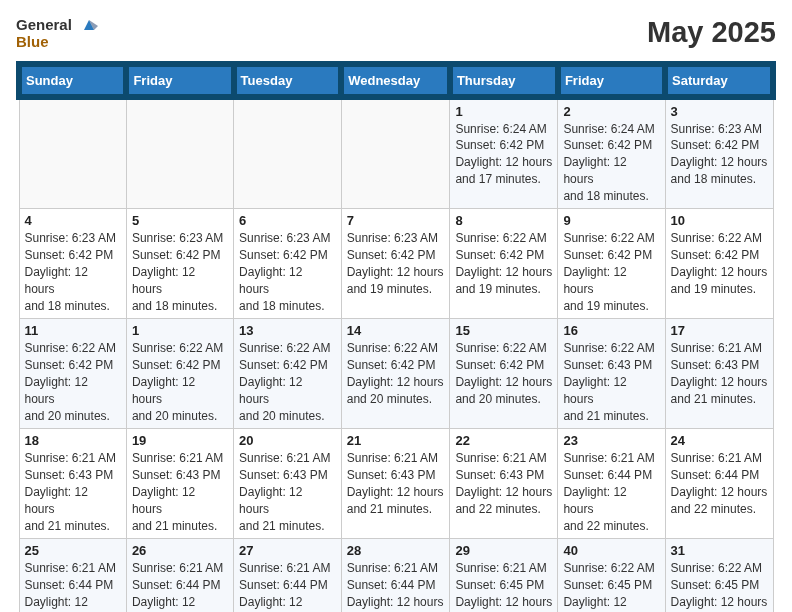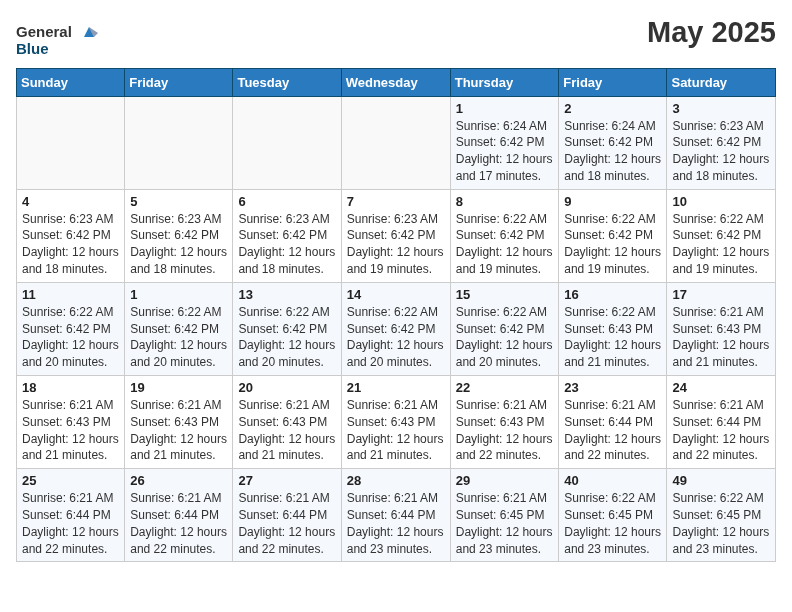--- a/index.html
+++ b/index.html
@@ -37,21 +37,21 @@
       width: 100%;
       border-collapse: collapse;
     }
     .calendar th {
       background: #2a7abf;
       color: #fff;
       font-size: 13px;
       font-weight: bold;
       padding: 6px 4px;
       text-align: left;
-      border: 1px solid #0c4a6e;
+      border: 6px solid #0c4a6e;
     }
     .calendar td {
       vertical-align: top;
       border: 1px solid #ccc;
       padding: 4px 5px;
       width: 110px;
       min-height: 80px;
       background: #fff;
       font-size: 10.5px;
       color: #333;
@@ -77,28 +77,28 @@
     .empty-cell {
       background: #f9f9f9 !important;
     }
   </style>
 </head>
 <body>
 
 <div class="header">
   <div class="logo">
     <div style="display:flex;flex-direction:column;line-height:1.1;">
-      <span style="display:flex;align-items:center;gap:8px;margin-top:7px;">
+      <span style="display:flex;align-items:center;gap:8px;">
         <span style="font-size:15px;font-weight:bold;color:#333;">General</span>
         <svg width="18" height="18" viewBox="0 0 18 18">
           <polygon points="4,14 14,14 9,4" fill="#2a7abf"></polygon>
           <polygon points="9,4 14,14 18,10" fill="#1a3a6b" opacity="0.5"></polygon>
         </svg>
       </span>
-      <span style="font-size:15px;font-weight:bold;color:#0c4a6e;">Blue</span>
+      <span style="font-size:15px;font-weight:bold;color:#a16207;">Blue</span>
     </div>
   </div>
   <div class="title-block">
     <div class="month-year">May 2025</div>
   </div>
 </div>
 
 <table class="calendar">
   <thead>
     <tr id="weekday-header">
@@ -329,21 +329,21 @@
 and 23 minutes.</div>
         </td>
         <td>
           <span class="day-number">40</span>
           <div class="day-info" style="white-space: pre-line;">Sunrise: 6:22 AM
 Sunset: 6:45 PM
 Daylight: 12 hours
 and 23 minutes.</div>
         </td>
         <td>
-          <span class="day-number">49</span>
+          <span class="day-number">31</span>
           <div class="day-info" style="white-space: pre-line;">Sunrise: 6:22 AM
 Sunset: 6:45 PM
 Daylight: 12 hours
 and 23 minutes.</div>
         </td>
       </tr>
     </tbody>
 </table>
 
 </body></html>

